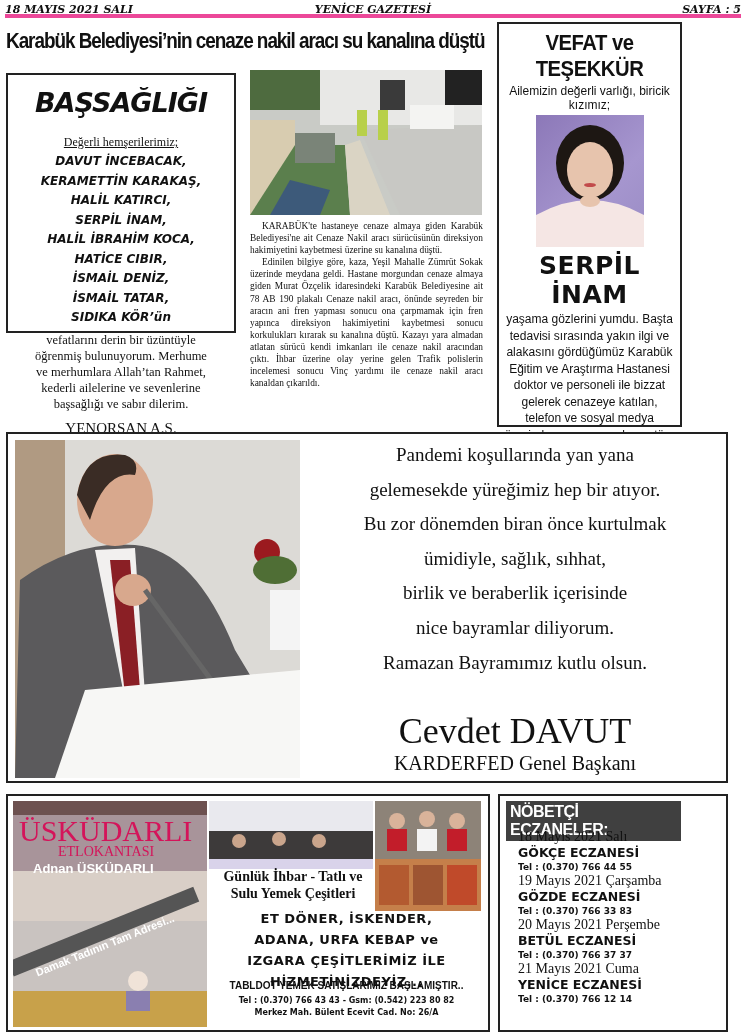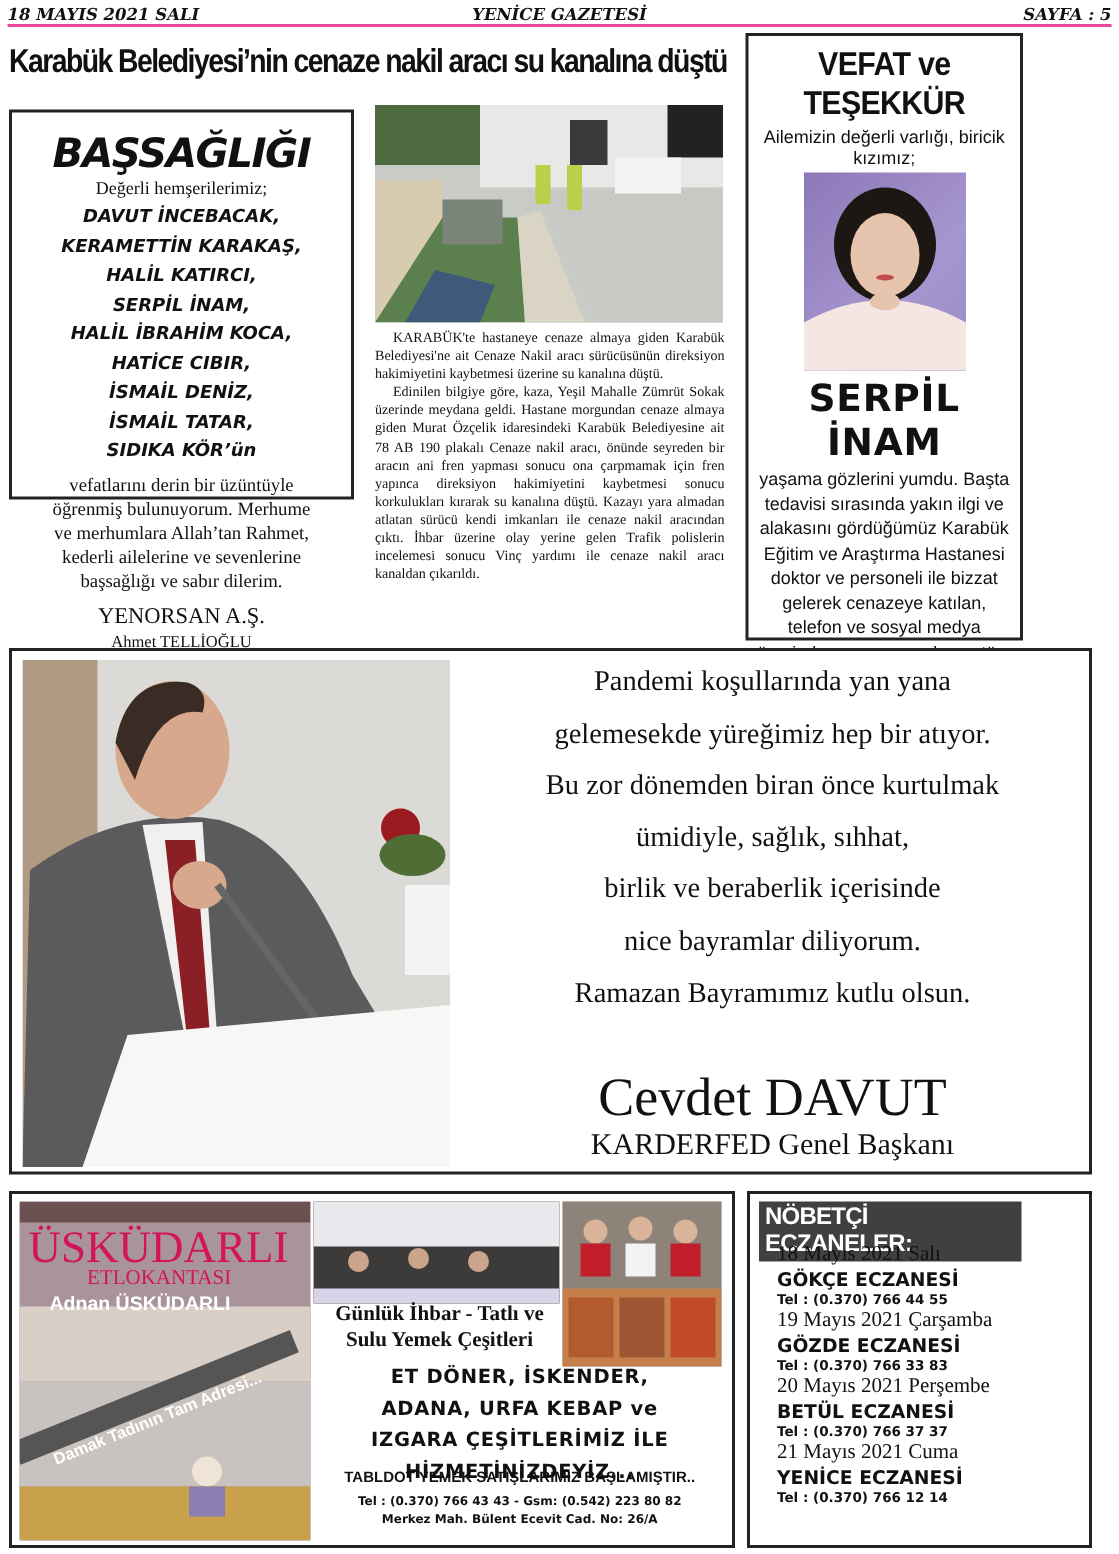--- a/index.html
+++ b/index.html
@@ -1,30 +1,30 @@
 <!DOCTYPE html>
 <html><head>
 <meta charset="utf-8">
 <style>
   * { box-sizing: border-box; margin: 0; padding: 0; }
   body { width: 746px; height: 1036px; background: #fff; color: #111; position: relative; overflow: hidden; font-family: "Liberation Serif", serif; }
   .abs { position: absolute; }
   .box { position: absolute; border: 2px solid #222; background: #fff; }
 
   
-  .hdr { position: absolute; left: 5px; right: 5px; top: 2px; height: 16px; border-bottom: 2px solid #ec4899; font-family: "DejaVu Serif", serif; font-weight: bold; font-style: italic; font-size: 11px; }
+  .hdr { position: absolute; left: 5px; right: 5px; top: 2px; height: 16px; border-bottom: 4px solid #ec4899; font-family: "DejaVu Serif", serif; font-weight: bold; font-style: italic; font-size: 11px; }
   .hdr span { position: absolute; top: 1px; }
   .hdr .l { left: 0; } .hdr .c { left: 0; right: 0; text-align: center; } .hdr .r { right: 0; }
 
   .headline { position: absolute; left: 6px; top: 28px; width: 490px; font-family: "Liberation Sans", sans-serif; font-weight: bold; font-size: 22px; letter-spacing: -1.2px; transform: scaleX(0.86); transform-origin: left; white-space: nowrap; }
 
   
   #cond { left: 6px; top: 73px; width: 230px; height: 260px; text-align: center; }
   #cond .title { margin-top: 12px; font-family: "DejaVu Sans", sans-serif; font-weight: bold; font-style: italic; font-size: 27px; letter-spacing: -1px; }
-  #cond .intro { font-size: 12px; margin-top: 0; }
+  #cond .intro { font-size: 12px; margin-top: 17px; text-decoration: underline; }
   #cond .names { font-family: "DejaVu Sans", sans-serif; font-weight: bold; font-style: italic; font-size: 12px; line-height: 19.5px; margin-top: 2px; }
   #cond .body { font-size: 12.5px; line-height: 16px; margin-top: 4px; padding: 0 22px; }
   #cond .firm { font-size: 15px; margin-top: 8px; }
   #cond .person { font-size: 11px; margin-top: 2px; }
 
   
   #news-photo { left: 250px; top: 70px; width: 232px; height: 145px; overflow: hidden; background: #b9bbb5; }
   #news-text { left: 250px; top: 220px; width: 233px; font-size: 9.4px; line-height: 12.1px; text-align: justify; }
   #news-text p { text-indent: 12px; }
 

